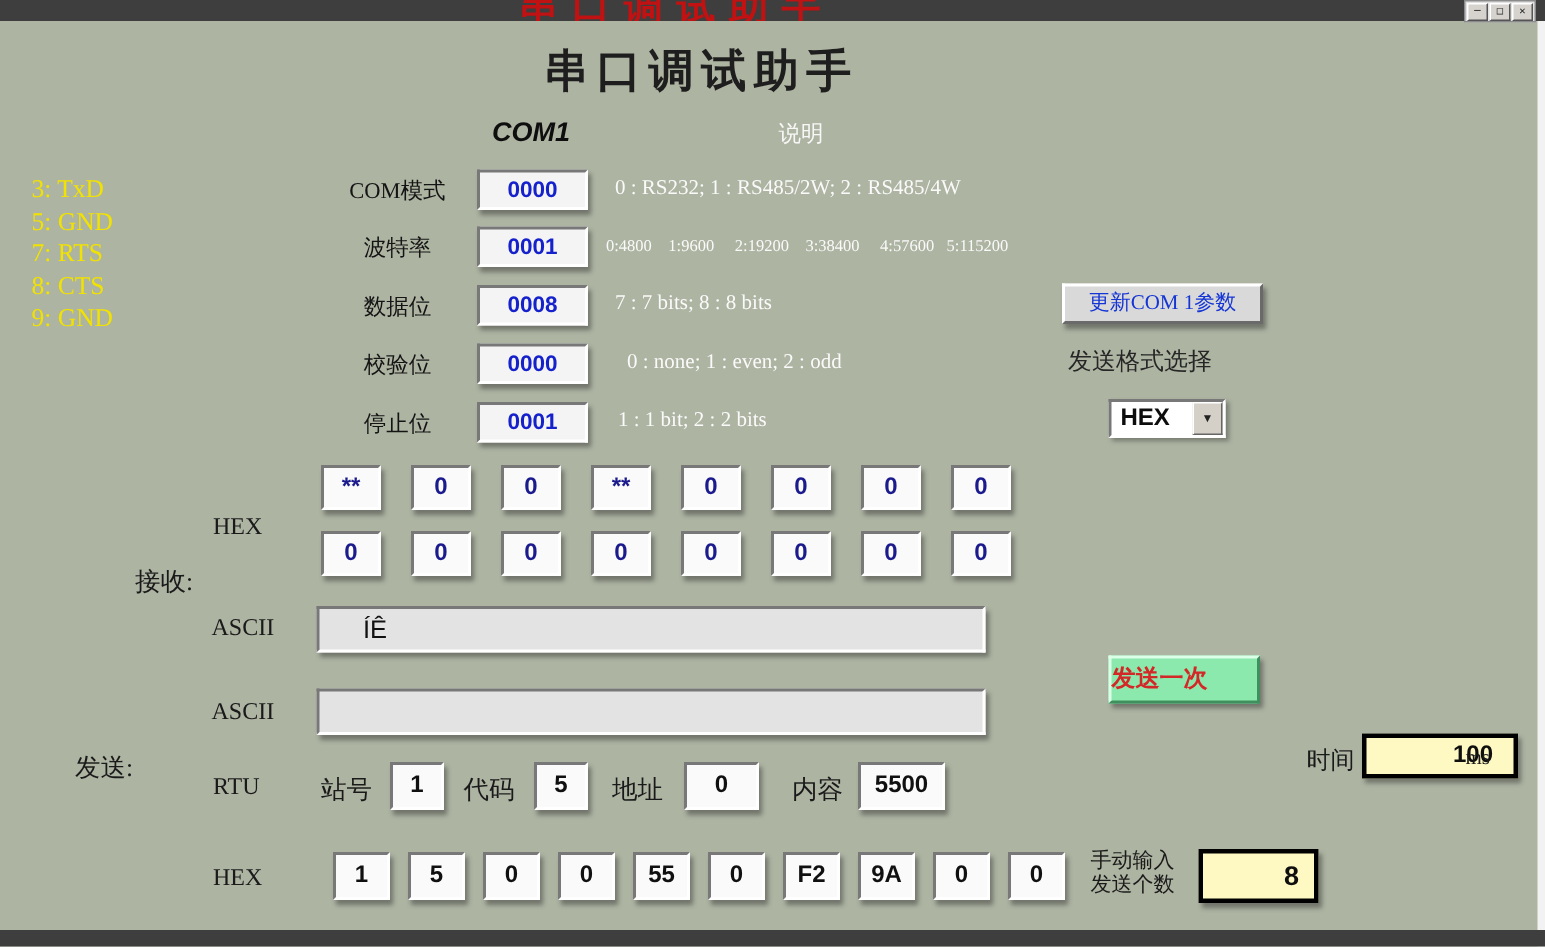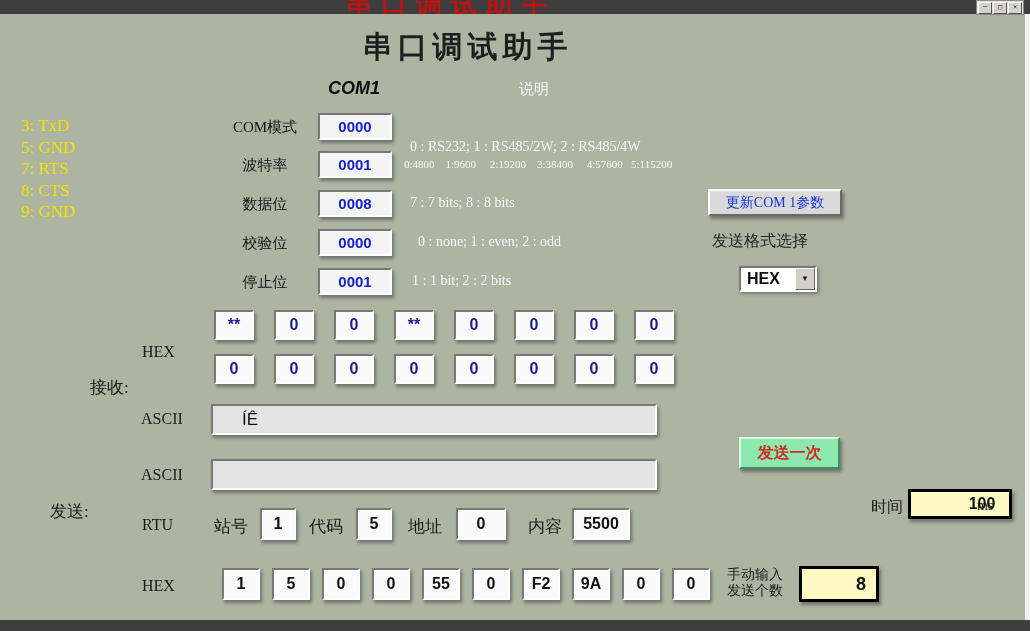--- a/index.html
+++ b/index.html
@@ -42,21 +42,21 @@
           font-family:"Liberation Sans",sans-serif;}
   .sendbox{position:absolute;width:34px;height:28px;background:#fafafa;border:2px solid;border-color:#787878 #ffffff #ffffff #787878;
           box-shadow:2px 3px 3px rgba(40,40,40,.45);text-align:center;line-height:28px;font-weight:bold;font-size:16px;color:#101010;
           font-family:"Liberation Sans",sans-serif;}
   .sec-label{position:absolute;font-size:17px;color:#1a1a1a;}
   .ascii-field{position:absolute;left:211px;width:413px;height:27px;background:#e3e3e3;border:2px solid;
                border-color:#787878 #ffffff #ffffff #787878;box-shadow:2px 3px 3px rgba(40,40,40,.45);
                font-size:17px;line-height:27px;padding-left:29px;color:#111;font-family:"Liberation Sans",sans-serif;}
   .redbox{position:absolute;border:3px solid #000000;background:#fef9c3;box-shadow:2px 3px 3px rgba(40,40,40,.45);
           text-align:center;font-weight:bold;color:#0f0f0f;font-family:"Liberation Sans",sans-serif;padding-left:44px;}
-  .green-btn{position:absolute;text-align:center;font-weight:bold;font-size:16px;cursor:default;}
+  .green-btn{position:absolute;font-weight:bold;font-size:16px;cursor:default;}
 </style>
 </head>
 <body>
 
 <div class="screen">
 
   <div class="titlebar">
     <span class="ghost-title">串口调试助手</span>
   </div>
   <div class="win-controls">
@@ -74,21 +74,21 @@
   <div class="pinout">
     <div>3: TxD</div>
     <div>5: GND</div>
     <div>7: RTS</div>
     <div>8: CTS</div>
     <div>9: GND</div>
   </div>
 
   <div class="param-label" style="left:230px;top:118px;">COM模式</div>
   <div class="vbox" style="left:318px;top:113px;">0000</div>
-  <div class="desc" style="left:410px;top:118px;margin-top:21px;">0 : RS232; 1 : RS485/2W; 2 : RS485/4W</div>
+  <div class="desc" style="left:410px;top:118px;">0 : RS232; 1 : RS485/2W; 2 : RS485/4W</div>
 
   <div class="param-label" style="left:230px;top:156px;">波特率</div>
   <div class="vbox" style="left:318px;top:151px;">0001</div>
   <div class="desc desc-sm" style="left:404px;top:158px;">0:4800    1:9600     2:19200    3:38400     4:57600   5:115200</div>
 
   <div class="param-label" style="left:230px;top:195px;">数据位</div>
   <div class="vbox" style="left:318px;top:190px;">0008</div>
   <div class="desc" style="left:410px;top:195px;">7 : 7 bits; 8 : 8 bits</div>
 
   <div class="param-label" style="left:230px;top:234px;">校验位</div>

